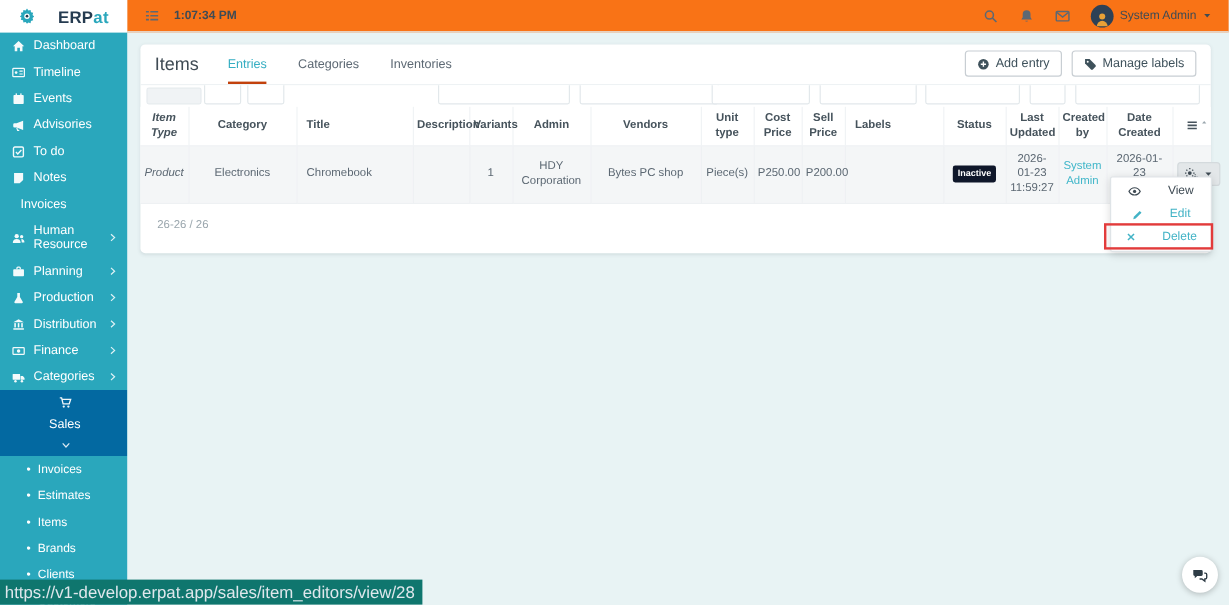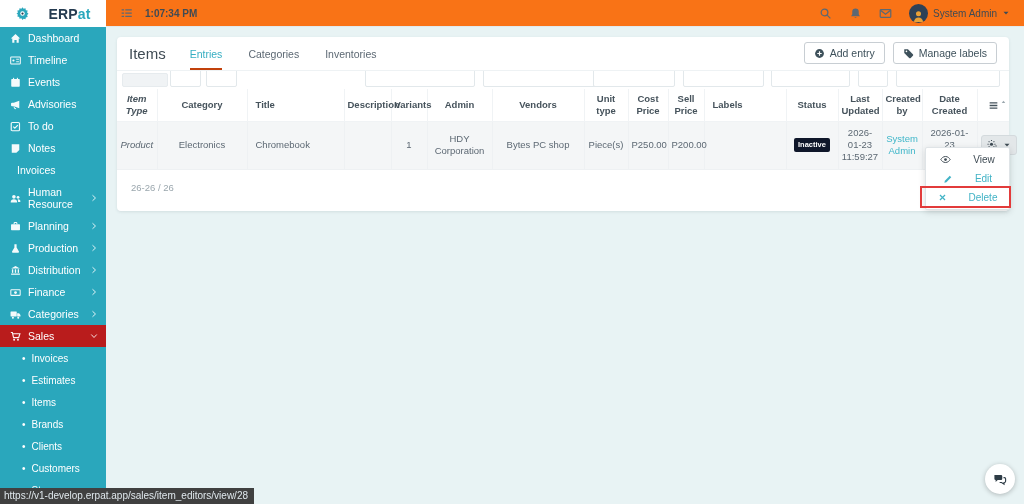--- a/index.html
+++ b/index.html
@@ -40,21 +40,21 @@
     position:absolute; left:0; top:27px; bottom:0; width:106px;
     background:#2aa7bc; color:#fff; overflow:hidden; z-index:2;
   }
   .side-item{
     display:flex; align-items:center; gap:7px; padding:5px 8px 5px 10px;
     font-size:10.5px; line-height:12px; cursor:pointer;
   }
   .side-item .s-icon{ flex:0 0 auto; margin-top:0; opacity:.95; }
   .side-item .s-label{ flex:1 1 auto; }
   .side-item .s-chev{ flex:0 0 auto; font-size:9px; opacity:.85; margin-left:2px; }
-  .side-item.active{ background:#b91c1c; }
+  .side-item.active{ background:#0369a1;flex-direction:column; }
   .sub-item{
     display:flex; align-items:center; gap:6px; padding:5.5px 8px 5.5px 22px;
     font-size:10px; cursor:pointer;
   }
   .sub-item .bullet{ font-size:10px; }
 
   
   .card{
     position:absolute; left:117px; top:37px; width:892px; height:174px;
     background:#fff; border-radius:4px; box-shadow:0 1px 3px rgba(60,80,90,.12);
@@ -130,22 +130,22 @@
   }
 
   
   .chat-fab{
     position:absolute; right:9px; bottom:10px; width:30px; height:30px;
     border-radius:50%; background:#fff; box-shadow:0 1px 5px rgba(0,0,0,.25);
     display:flex; align-items:center; justify-content:center; color:#2e3c46;
     cursor:pointer; z-index:5;
   }
   .statusbar{
-    position:absolute; left:0; bottom:0; background:#404040; color:#dfe7ec;
-    font-size:10px; padding:2px 6px 3px 4px; z-index:8; white-space:nowrap;
+    position:absolute; left:0; bottom:0; background:#0f766e; color:#dfe7ec;
+    font-size:14px; padding:2px 6px 3px 4px; z-index:8; white-space:nowrap;
   }
 </style>
 </head>
 <body>
 
 <div class="logo-block">
   <span class="logo-gear">
       <svg width="15" height="15" viewBox="0 0 16 16" fill="currentColor">
         <path d="M8 1.2l1.2 1.7 2-.5.3 2 2 .5-.6 2 1.5 1.4-1.5 1.4.6 2-2 .5-.3 2-2-.5L8 14.8l-1.2-1.7-2 .5-.3-2-2-.5.6-2L1.6 8.3 3.1 6.9l-.6-2 2-.5.3-2 2 .5z" fill="#2aa7bc"></path>
         <circle cx="8" cy="8" r="2.4" fill="#fff"></circle>

